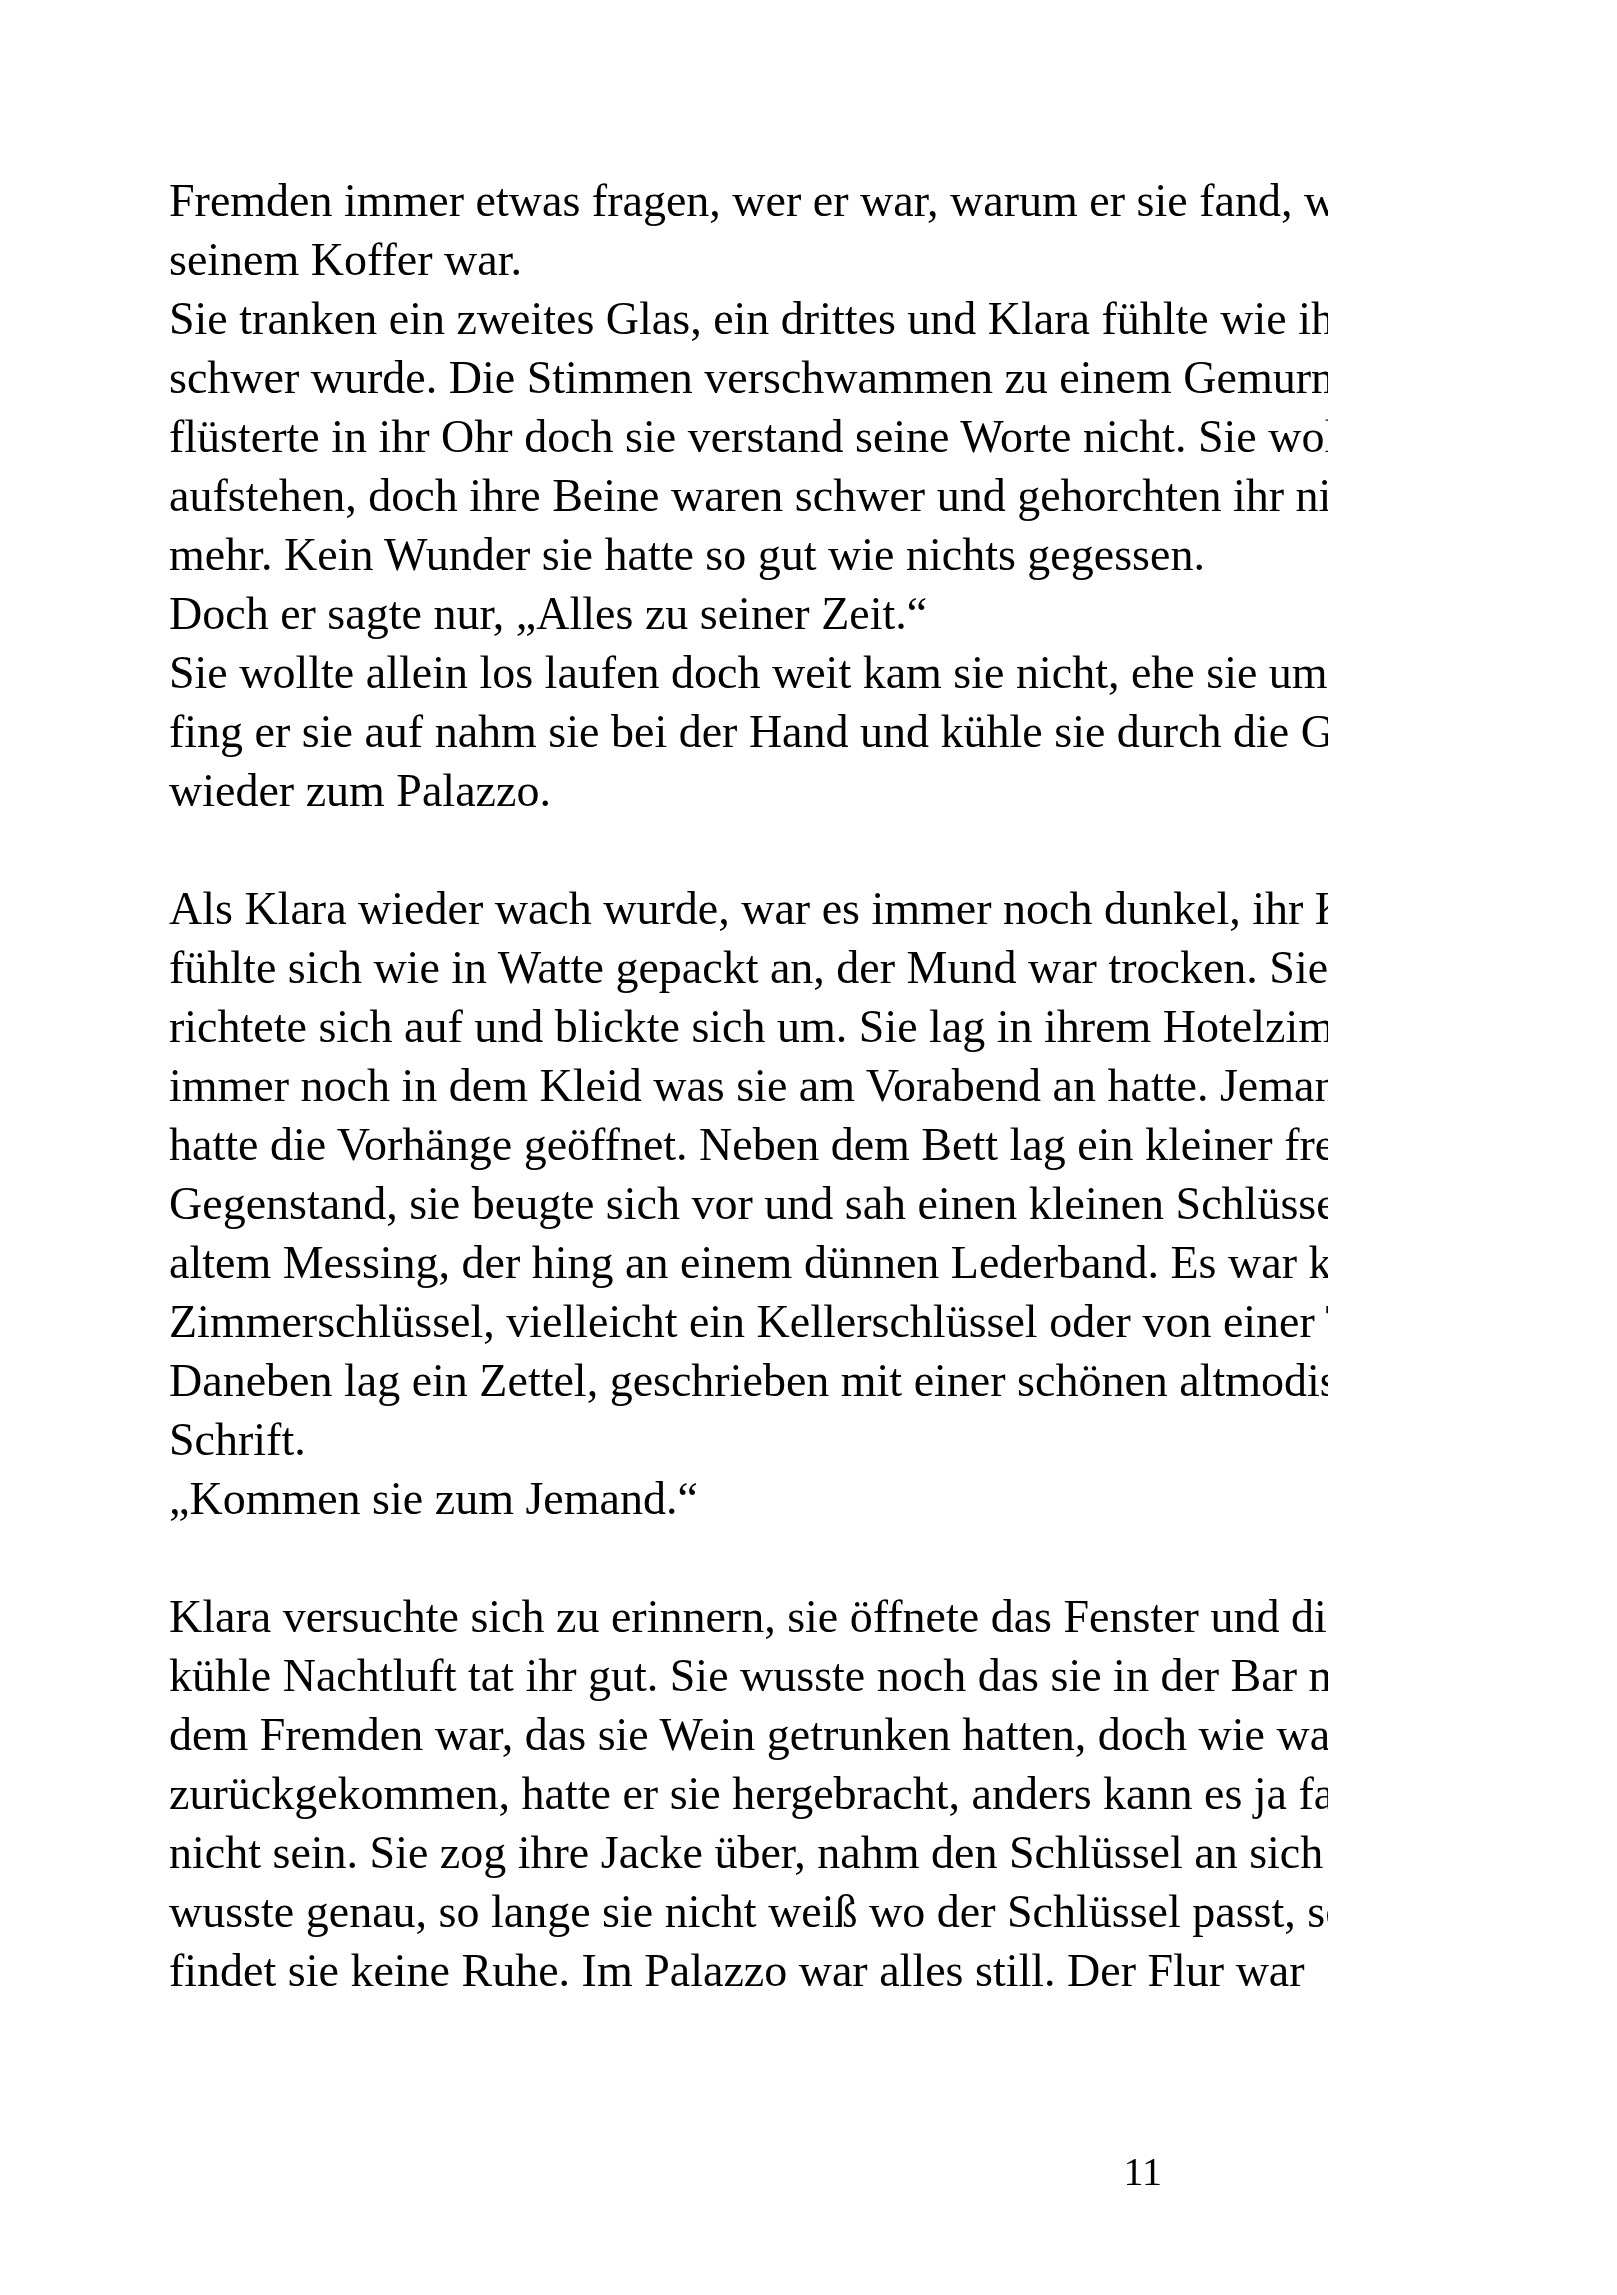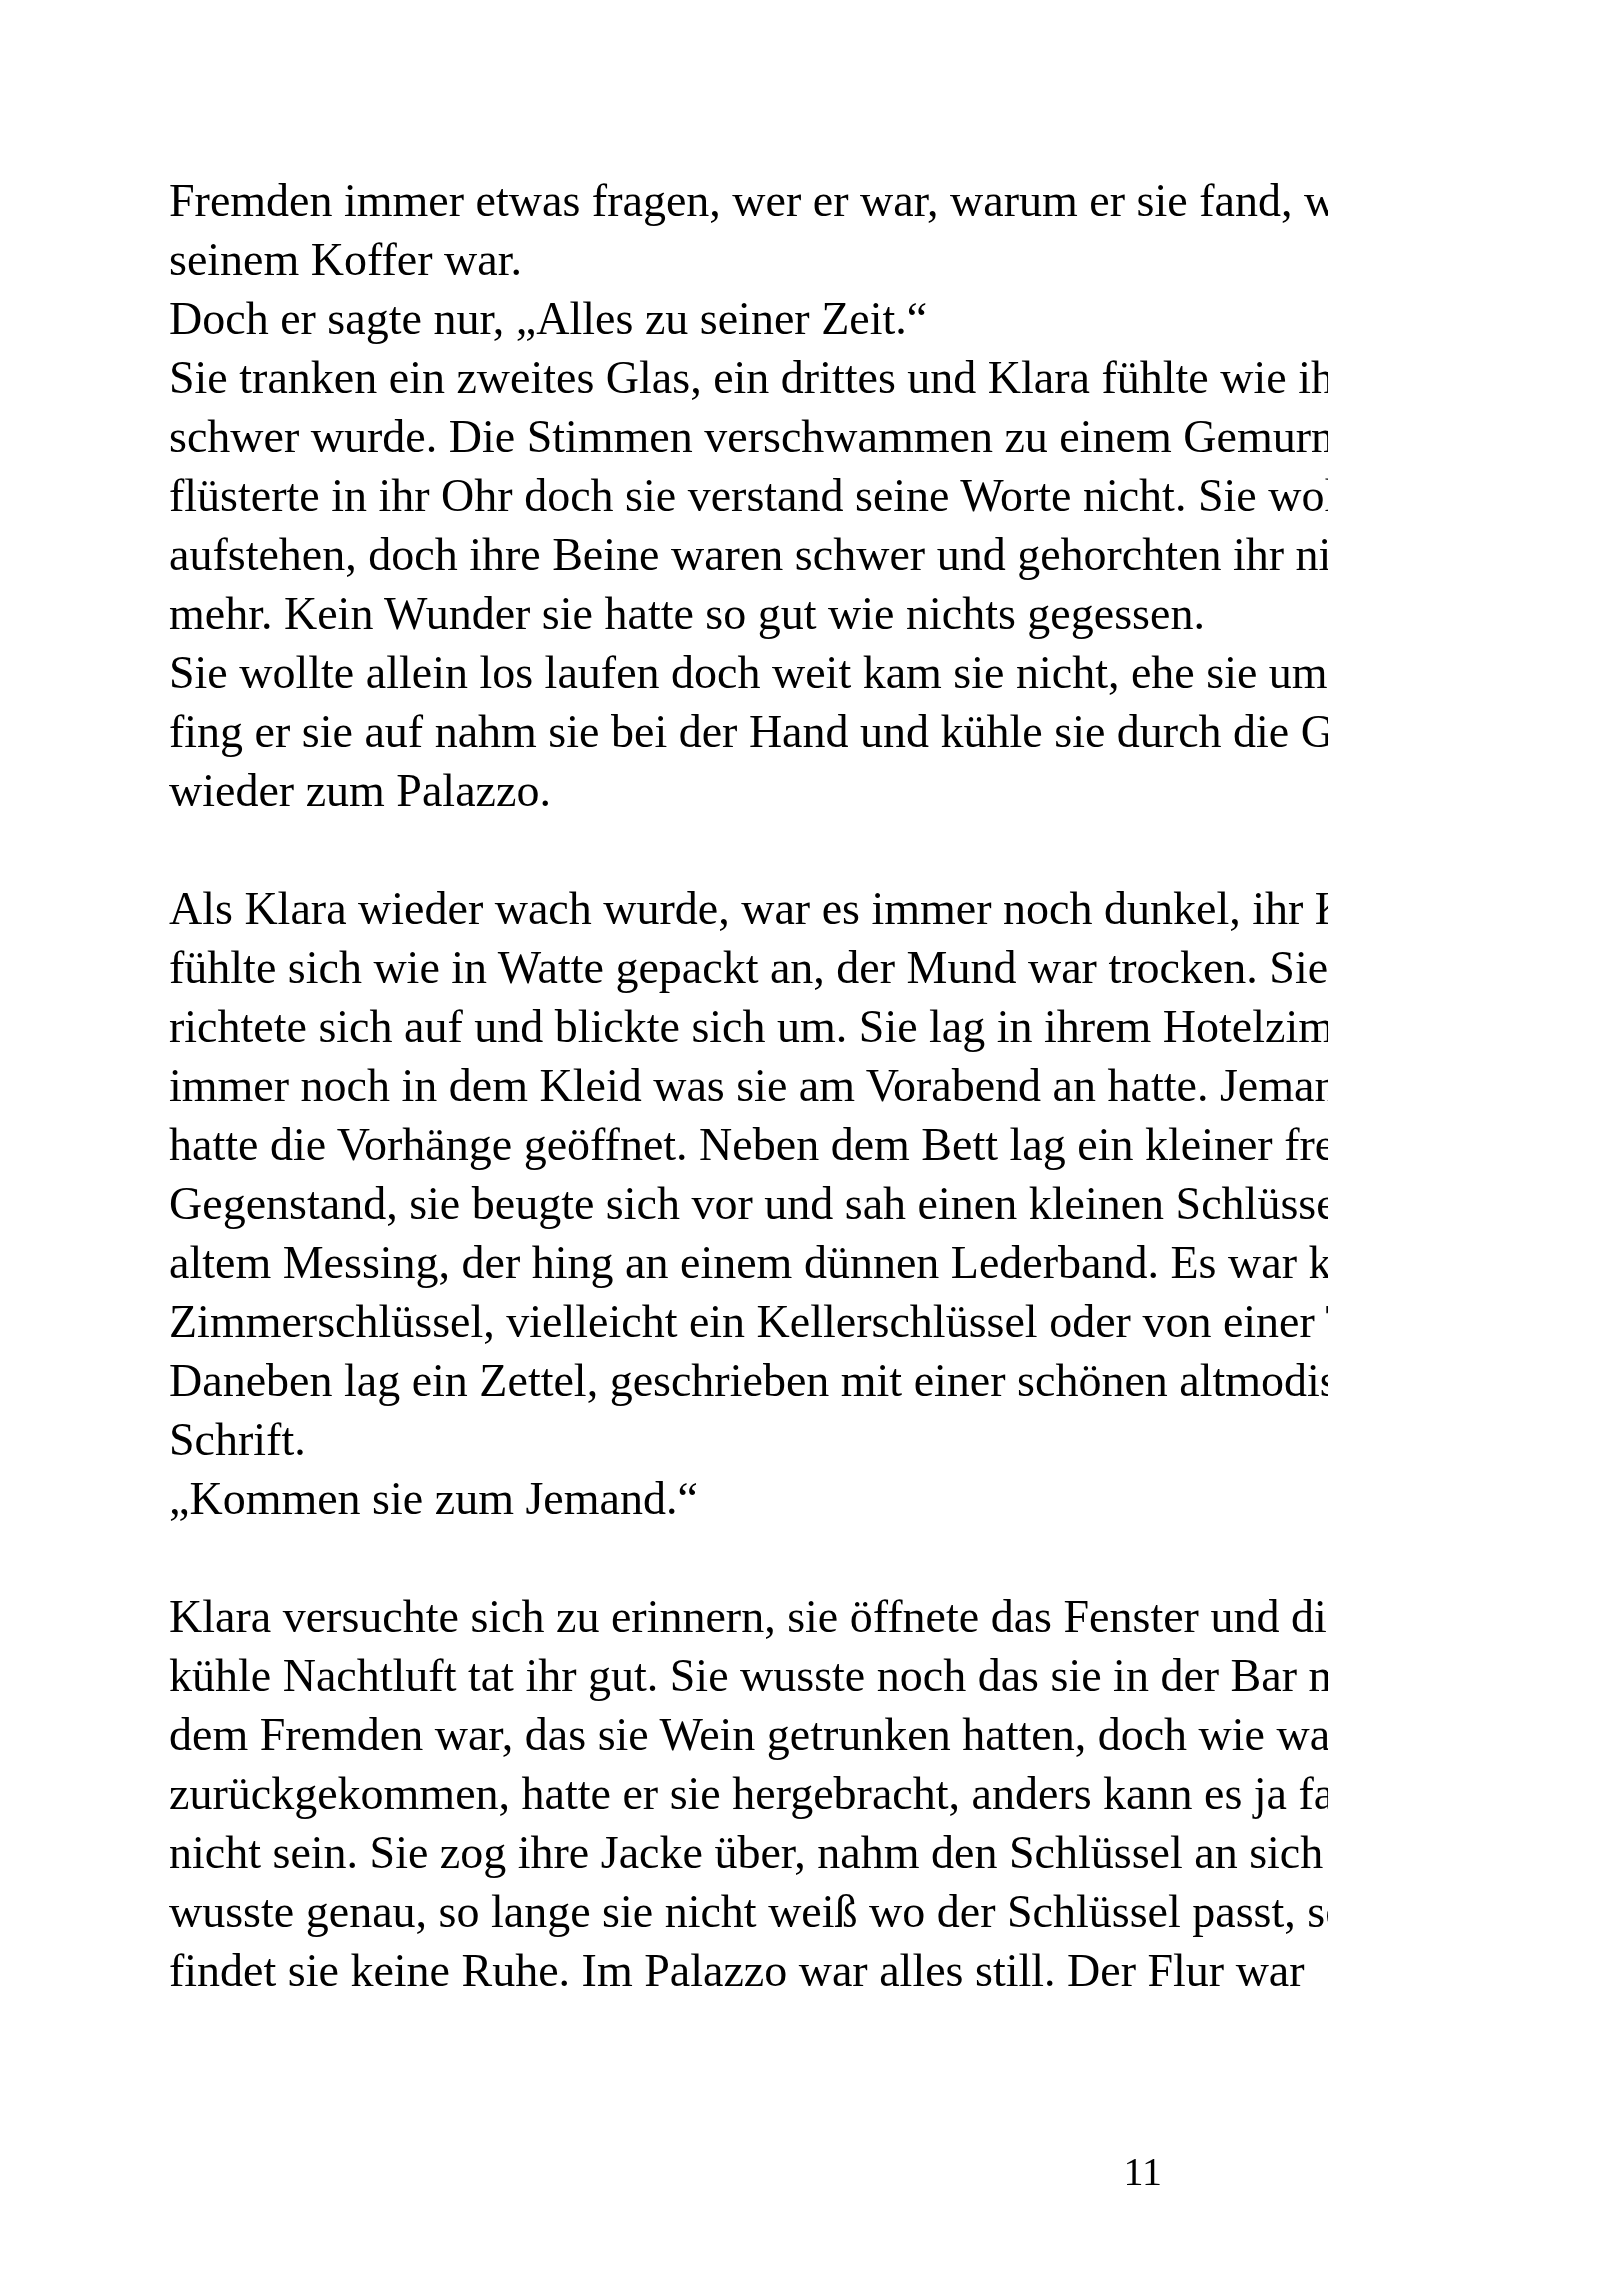--- a/index.html
+++ b/index.html
@@ -42,22 +42,22 @@
     line-height: 59px;
   }
 </style>
 </head>
 <body>
 
 <div class="page">
 
   <div class="text-block">
     <p>Fremden immer etwas fragen, wer er war, warum er sie fand, was in seinem Koffer war.</p>
+    <p>Sie tranken ein zweites Glas, ein drittes und Klara fühlte wie ihr Kopf schwer wurde. Die Stimmen verschwammen zu einem Gemurmel, er flüsterte in ihr Ohr doch sie verstand seine Worte nicht. Sie wollte aufstehen, doch ihre Beine waren schwer und gehorchten ihr nicht mehr. Kein Wunder sie hatte so gut wie nichts gegessen.</p>
     <p>Doch er sagte nur, „Alles zu seiner Zeit.“</p>
-    <p>Sie tranken ein zweites Glas, ein drittes und Klara fühlte wie ihr Kopf schwer wurde. Die Stimmen verschwammen zu einem Gemurmel, er flüsterte in ihr Ohr doch sie verstand seine Worte nicht. Sie wollte aufstehen, doch ihre Beine waren schwer und gehorchten ihr nicht mehr. Kein Wunder sie hatte so gut wie nichts gegessen.</p>
     <p>Sie wollte allein los laufen doch weit kam sie nicht, ehe sie umfiel fing er sie auf nahm sie bei der Hand und kühle sie durch die Gassen wieder zum Palazzo.</p>
     <div class="blank-line"></div>
     <p>Als Klara wieder wach wurde, war es immer noch dunkel, ihr Kopf fühlte sich wie in Watte gepackt an, der Mund war trocken. Sie richtete sich auf und blickte sich um. Sie lag in ihrem Hotelzimmer, immer noch in dem Kleid was sie am Vorabend an hatte. Jemand hatte die Vorhänge geöffnet. Neben dem Bett lag ein kleiner fremder Gegenstand, sie beugte sich vor und sah einen kleinen Schlüssel aus altem Messing, der hing an einem dünnen Lederband. Es war kein Zimmerschlüssel, vielleicht ein Kellerschlüssel oder von einer Truhe. Daneben lag ein Zettel, geschrieben mit einer schönen altmodischen Schrift.</p>
     <p>„Kommen sie zum Jemand.“</p>
     <div class="blank-line"></div>
     <p>Klara versuchte sich zu erinnern, sie öffnete das Fenster und die kühle Nachtluft tat ihr gut. Sie wusste noch das sie in der Bar mit dem Fremden war, das sie Wein getrunken hatten, doch wie war sie zurückgekommen, hatte er sie hergebracht, anders kann es ja fast nicht sein. Sie zog ihre Jacke über, nahm den Schlüssel an sich und wusste genau, so lange sie nicht weiß wo der Schlüssel passt, so lange findet sie keine Ruhe. Im Palazzo war alles still. Der Flur war</p>
   </div>
 
   <div class="page-number">11</div>
 

